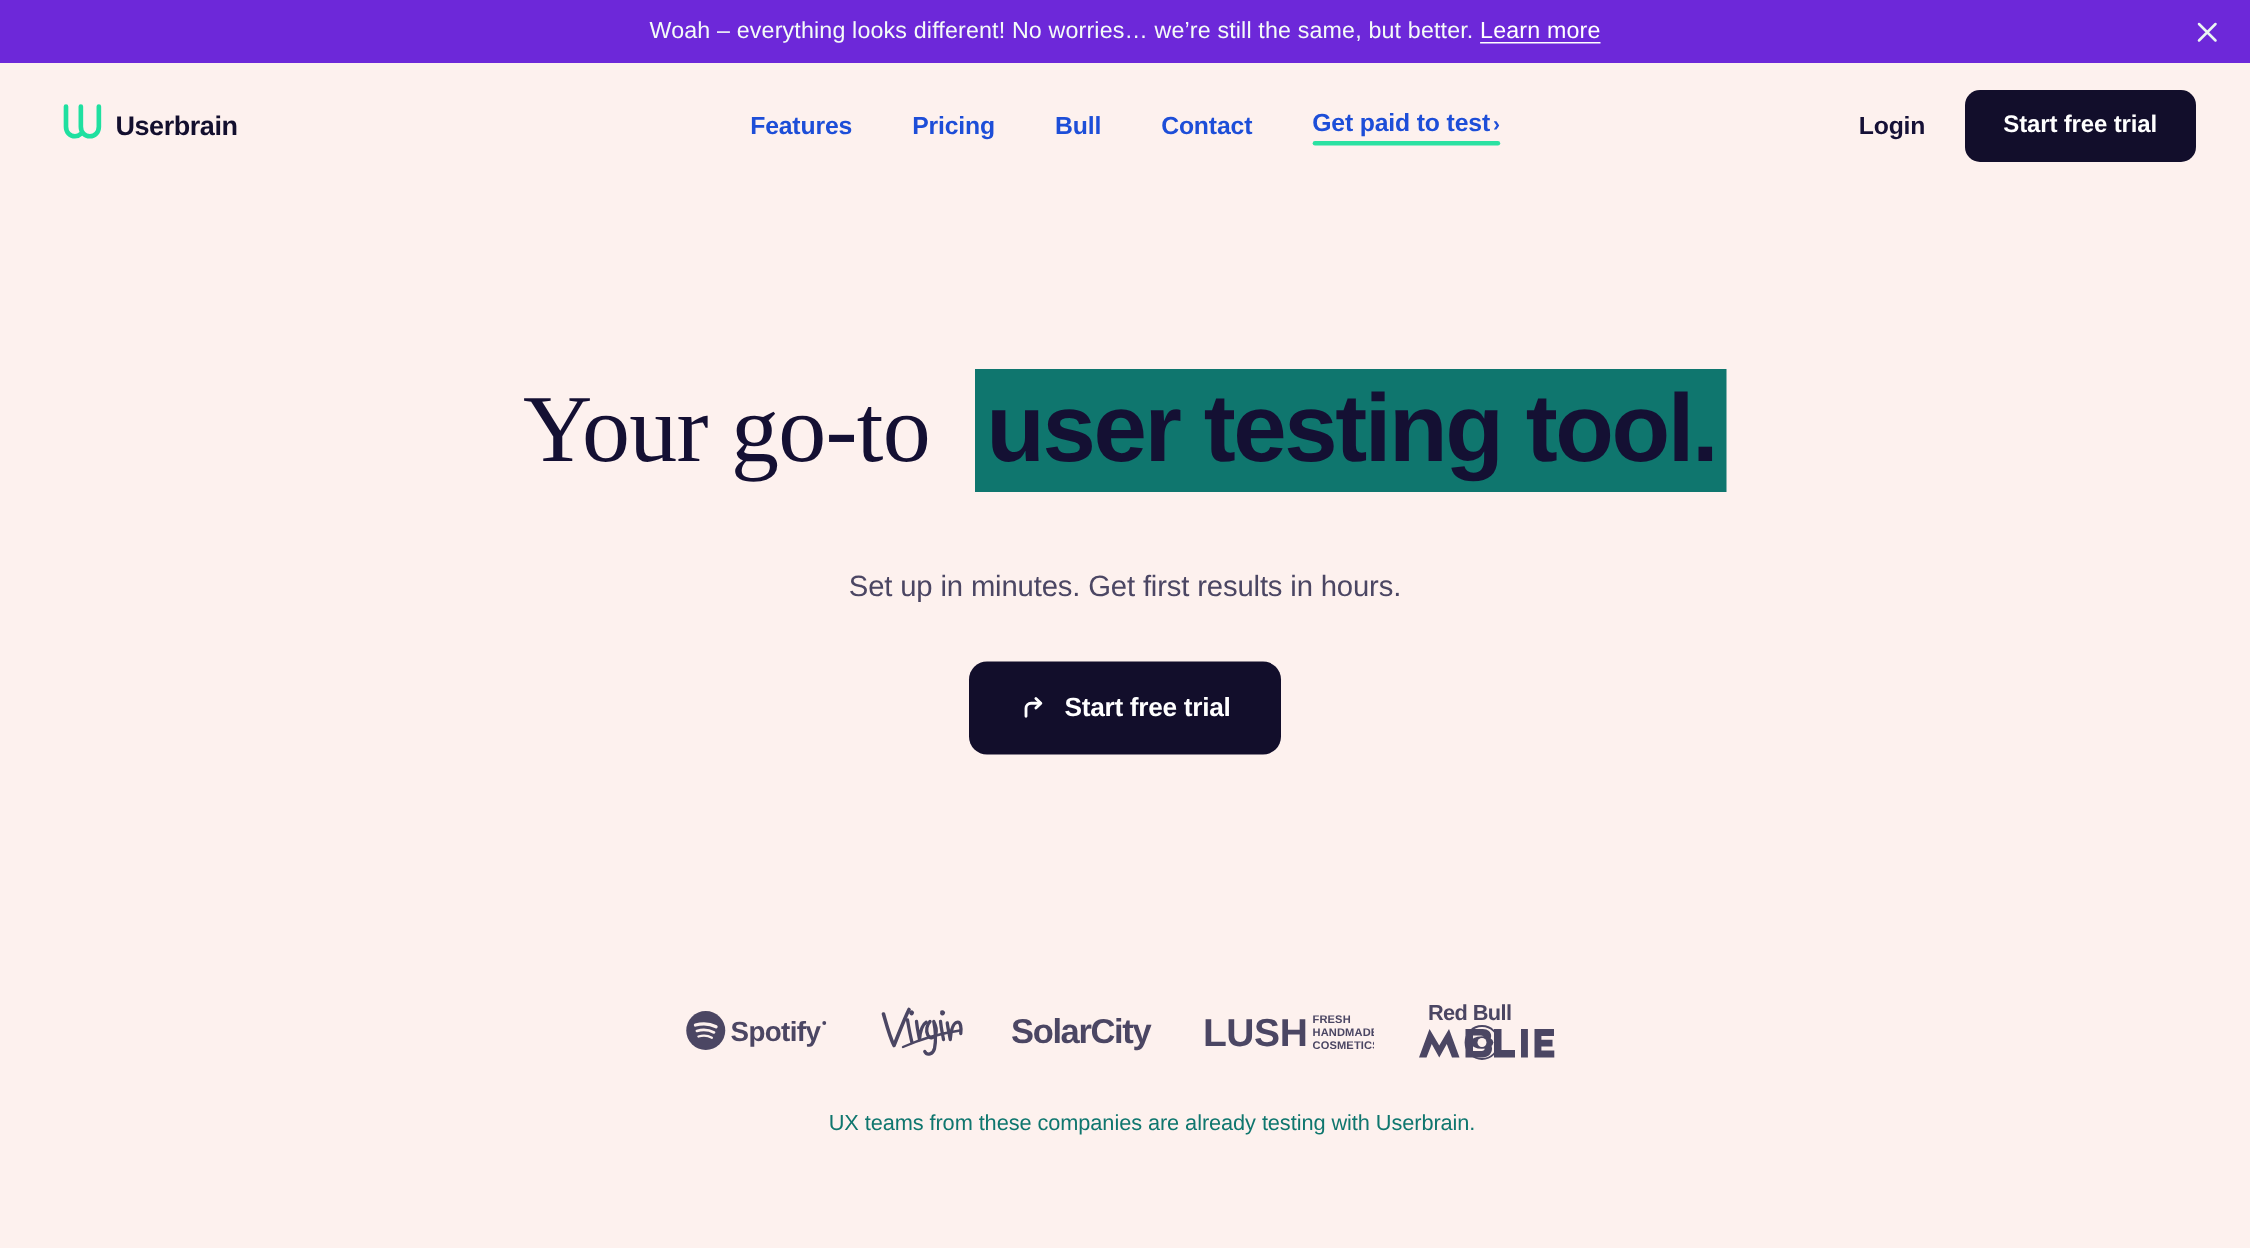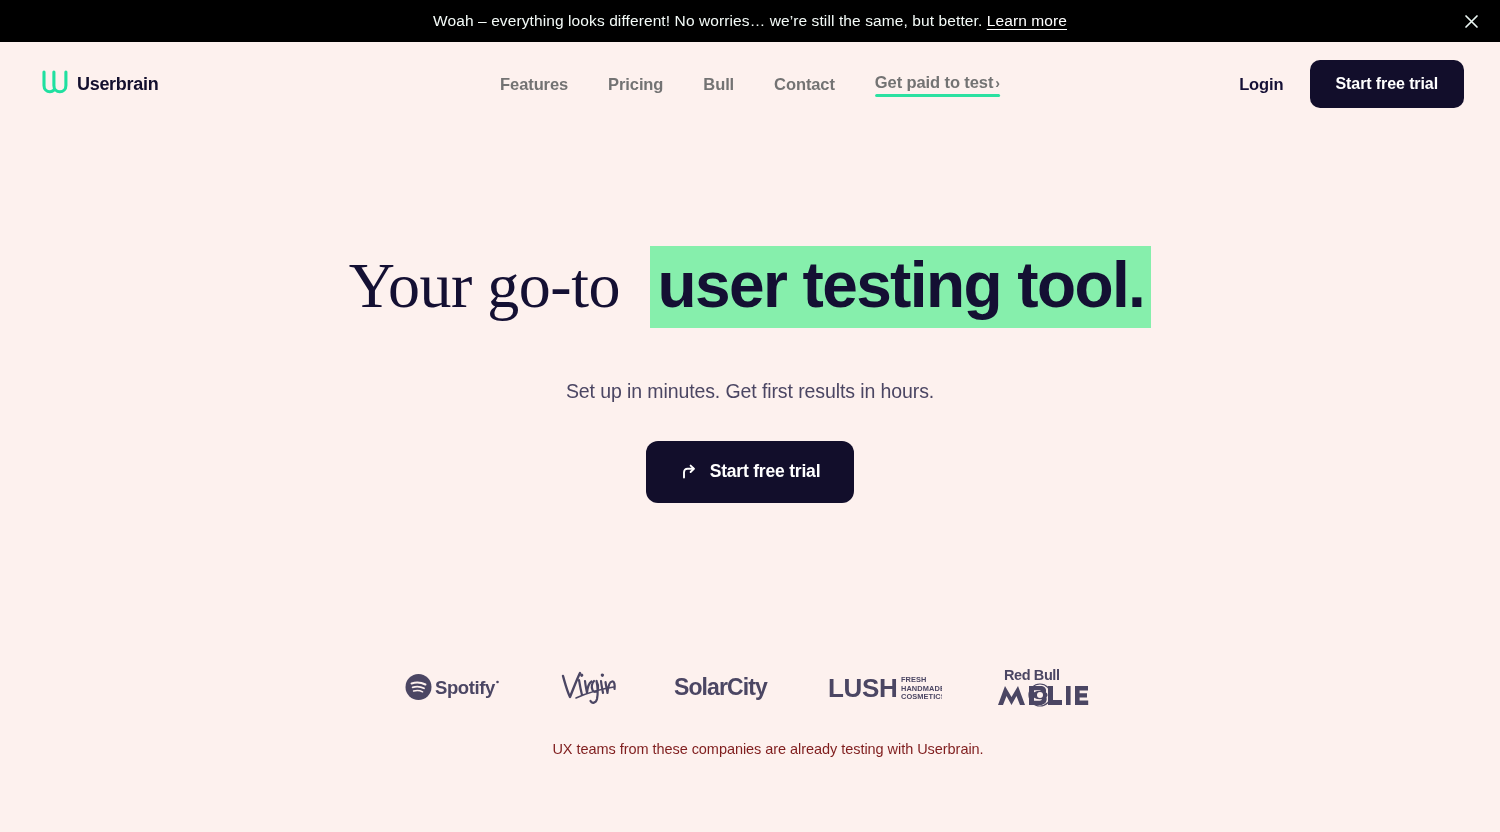--- a/index.html
+++ b/index.html
@@ -7,21 +7,21 @@
     width:1500px; height:832px;
     background:#FDF1EE;
     font-family:"Liberation Sans", sans-serif;
     overflow:hidden;
   }
 
   
   .banner {
     position:relative;
     height:42px;
-    background:#000000;
+    background:#6d28d9;
     display:flex;
     align-items:center;
     justify-content:center;
     width:100%;
   }
   .banner-text {
     color:#F4FBF8;
     font-size:15.5px;
     letter-spacing:.1px;
     white-space:nowrap;
@@ -69,21 +69,21 @@
     position:absolute;
     left:50%;
     transform:translateX(-50%);
     display:flex;
     align-items:center;
     gap:40px;
   }
   .nav-item {
     font-size:16.5px;
     font-weight:bold;
-    color:#737373;
+    color:#1d4ed8;
     cursor:pointer;
     letter-spacing:-.1px;
     white-space:nowrap;
   }
   .nav-item.highlight {
     position:relative;
     padding-bottom:4px;
   }
   .nav-item.highlight::after {
     content:"";
@@ -136,21 +136,21 @@
   }
   .headline-serif {
     font-family:"Liberation Serif", serif;
     font-weight:normal;
     letter-spacing:-.5px;
     text-align:right;
   }
   .headline-mark {
     font-family:"Liberation Sans", sans-serif;
     font-weight:bold;
-    background:#86efac;
+    background:#0f766e;
     padding:3px 7px 7px 7px;
     letter-spacing:-1.6px;
     box-decoration-break:clone;
     margin-left:15px;
     -webkit-box-decoration-break:clone;
   }
   .subhead {
     margin-top:60px;
     font-size:19.5px;
     color:#4B4663;
@@ -174,36 +174,36 @@
     cursor:pointer;
   }
   .cta svg { display:block; }
 
   
   .logos {
     margin-top:156px;
     display:flex;
     align-items:center;
     justify-content:center;
-    gap:54px;
+    gap:28px;
     height:56px;
   }
   .client-logo {
     display:flex;
     align-items:center;
     justify-content:center;
     color:#4B4663;
   }
   .client-logo svg { display:block; }
 
   .logos-caption {
     margin-top:26px;
     text-align:center;
     font-size:14.5px;
-    color:#7f1d1d;
+    color:#0f766e;
     letter-spacing:-.05px;
     padding-left:36px;
   }
 </style>
 </head>
 <body>
 
 <div class="banner">
   <div class="banner-text">
     <span>Woah – everything looks different! No worries… we’re still the same, but better. </span><span class="banner-link">Learn more</span>

